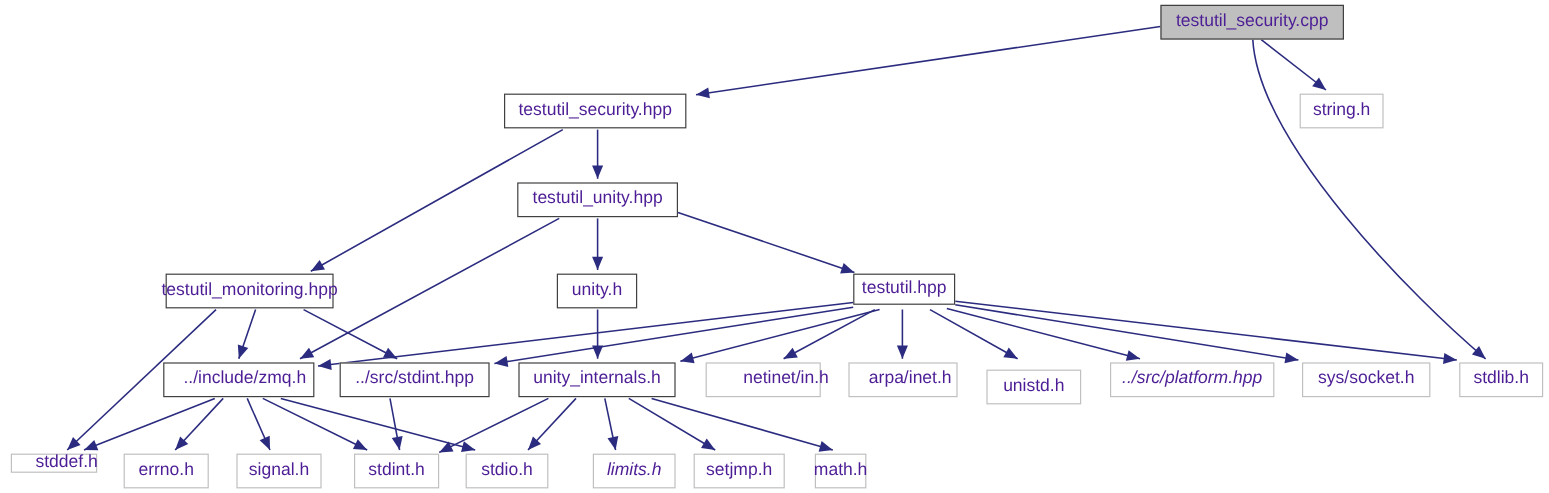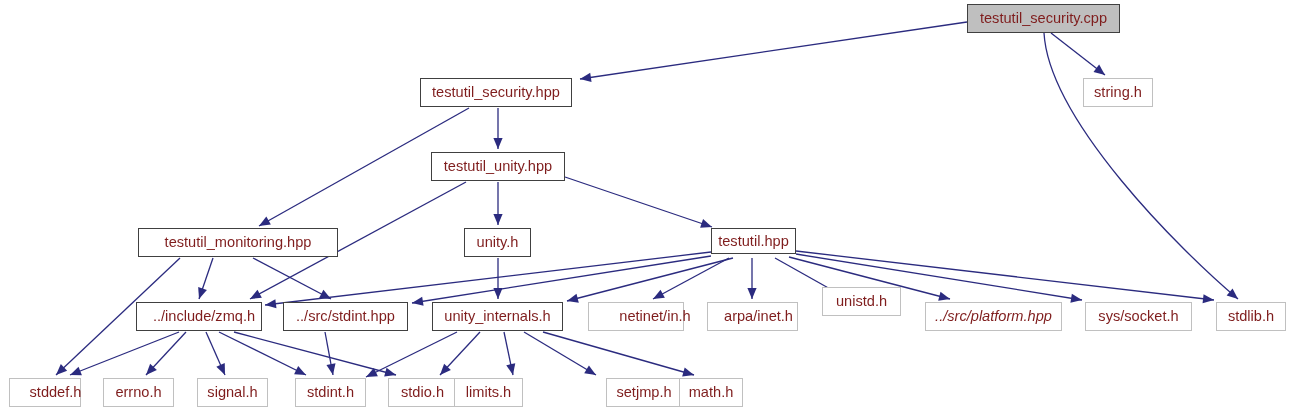--- a/index.html
+++ b/index.html
@@ -23,21 +23,21 @@
     height: 411px;
   }
   .node-box {
     position: absolute;
     box-sizing: border-box;
     display: flex;
     align-items: center;
     justify-content: center;
     font-size: 14.6px;
     line-height: 1;
-    color: #7f1d1d;
+    color: #4c1d95;
     white-space: nowrap;
     background: #ffffff;
     border: 1px solid #c0c0c0;
     cursor: pointer;
     user-select: none;
   }
   .node-box.kind-bold {
     border: 1.6px solid #404040;
   }
   .node-box.kind-current {
@@ -202,21 +202,21 @@
       </div>
       <div class="node-box kind-bold" style="left: 420px; top: 78px; width: 152px; height: 29px; justify-content: center;">
         <span class="node-label">testutil_security.hpp</span>
       </div>
       <div class="node-box kind-plain" style="left: 1083px; top: 78px; width: 70px; height: 29px;">
         <span class="node-label">string.h</span>
       </div>
       <div class="node-box kind-bold" style="left: 431px; top: 152px; width: 134px; height: 29px;">
         <span class="node-label">testutil_unity.hpp</span>
       </div>
-      <div class="node-box kind-bold" style="left: 138px; top: 228px; width: 200px; height: 29px;">
+      <div class="node-box kind-bold" style="left: 138px; top: 228px; width: 140px; height: 29px;">
         <span class="node-label">testutil_monitoring.hpp</span>
       </div>
       <div class="node-box kind-bold" style="left: 464px; top: 228px; width: 67px; height: 29px;">
         <span class="node-label">unity.h</span>
       </div>
       <div class="node-box kind-bold" style="left: 711px; top: 228px; width: 85px; height: 26px;">
         <span class="node-label">testutil.hpp</span>
       </div>
       <div class="node-box kind-bold" style="left: 136px; top: 302px; width: 126px; height: 29px; padding-left: 10px;">
         <span class="node-label">../include/zmq.h</span>
@@ -226,51 +226,51 @@
       </div>
       <div class="node-box kind-bold" style="left: 432px; top: 302px; width: 131px; height: 29px;">
         <span class="node-label">unity_internals.h</span>
       </div>
       <div class="node-box kind-plain" style="left: 588px; top: 302px; width: 96px; height: 29px; padding-left: 38px;">
         <span class="node-label">netinet/in.h</span>
       </div>
       <div class="node-box kind-plain" style="left: 707px; top: 302px; width: 91px; height: 29px; padding-left: 12px;">
         <span class="node-label">arpa/inet.h</span>
       </div>
-      <div class="node-box kind-plain" style="left: 822px; top: 287px; width: 79px; height: 29px;">
+      <div class="node-box kind-plain" style="left: 822px; top: 308px; width: 79px; height: 29px;">
         <span class="node-label">unistd.h</span>
       </div>
       <div class="node-box kind-plain" style="left: 925px; top: 302px; width: 137px; height: 29px; font-style: italic;">
         <span class="node-label">../src/platform.hpp</span>
       </div>
       <div class="node-box kind-plain" style="left: 1085px; top: 302px; width: 107px; height: 29px;">
         <span class="node-label">sys/socket.h</span>
       </div>
       <div class="node-box kind-plain" style="left: 1216px; top: 302px; width: 70px; height: 29px;">
         <span class="node-label">stdlib.h</span>
       </div>
-      <div class="node-box kind-plain" style="left: 9px; top: 378px; width: 72px; height: 29px; padding-left: 21px;">
+      <div class="node-box kind-plain" style="left: 9px; top: 378px; width: 72px; height: 16px; padding-left: 21px;">
         <span class="node-label">stddef.h</span>
       </div>
       <div class="node-box kind-plain" style="left: 103px; top: 378px; width: 71px; height: 29px;">
         <span class="node-label">errno.h</span>
       </div>
       <div class="node-box kind-plain" style="left: 197px; top: 378px; width: 71px; height: 29px;">
         <span class="node-label">signal.h</span>
       </div>
       <div class="node-box kind-plain" style="left: 295px; top: 378px; width: 71px; height: 29px;">
         <span class="node-label">stdint.h</span>
       </div>
       <div class="node-box kind-plain" style="left: 388px; top: 378px; width: 69px; height: 29px;">
         <span class="node-label">stdio.h</span>
       </div>
-      <div class="node-box kind-plain" style="left: 454px; top: 378px; width: 69px; height: 29px;">
+      <div class="node-box kind-plain" style="left: 494px; top: 378px; width: 69px; height: 29px; font-style: italic;">
         <span class="node-label">limits.h</span>
       </div>
-      <div class="node-box kind-plain" style="left: 578px; top: 378px; width: 76px; height: 29px; margin-left: 28px;">
+      <div class="node-box kind-plain" style="left: 578px; top: 378px; width: 76px; height: 29px;">
         <span class="node-label">setjmp.h</span>
       </div>
-      <div class="node-box kind-plain" style="left: 679px; top: 378px; width: 64px; height: 29px;">
+      <div class="node-box kind-plain" style="left: 679px; top: 378px; width: 43px; height: 29px;">
         <span class="node-label">math.h</span>
       </div>
     </div>
 
 </div>
 
 </body></html>

